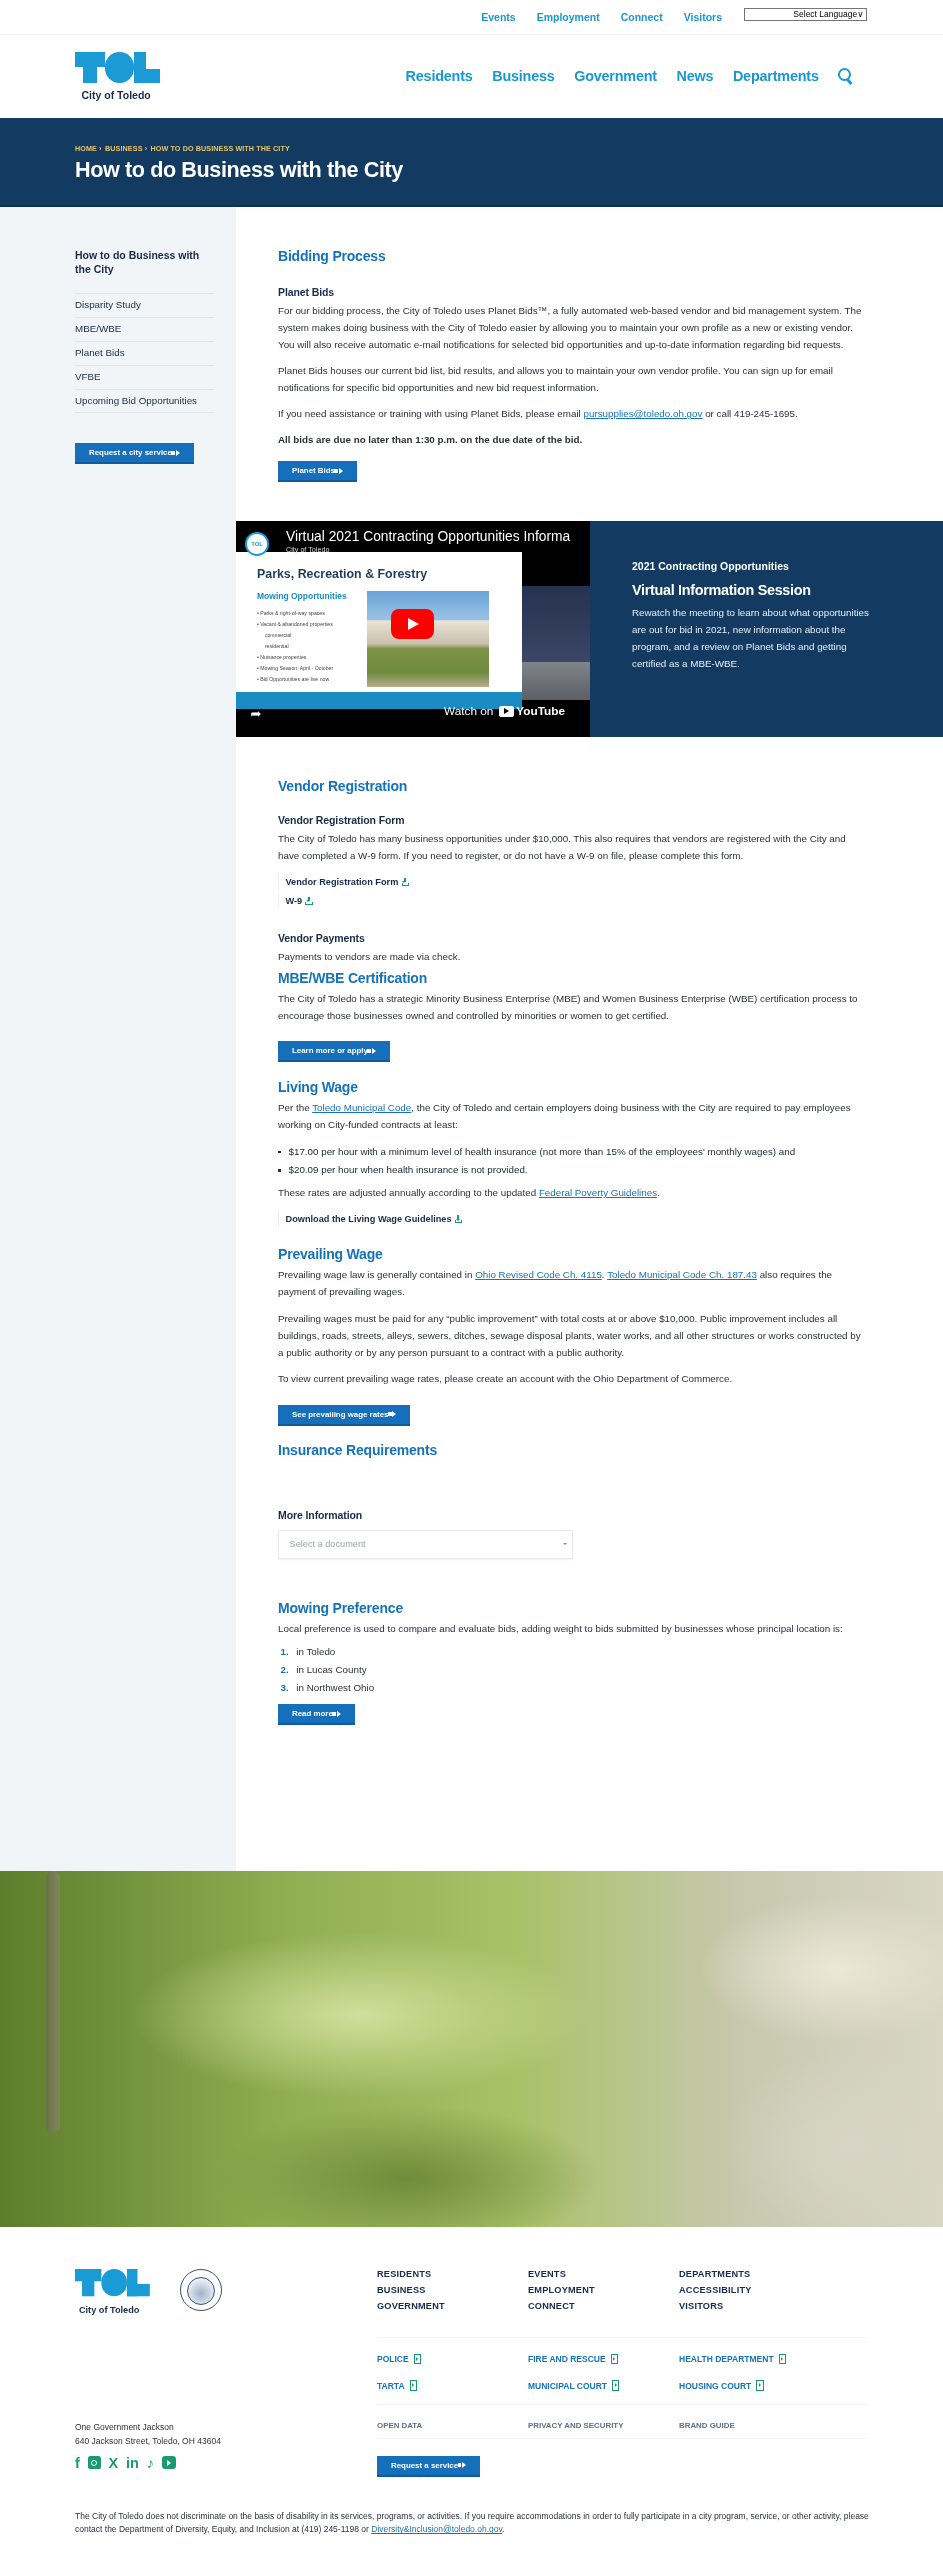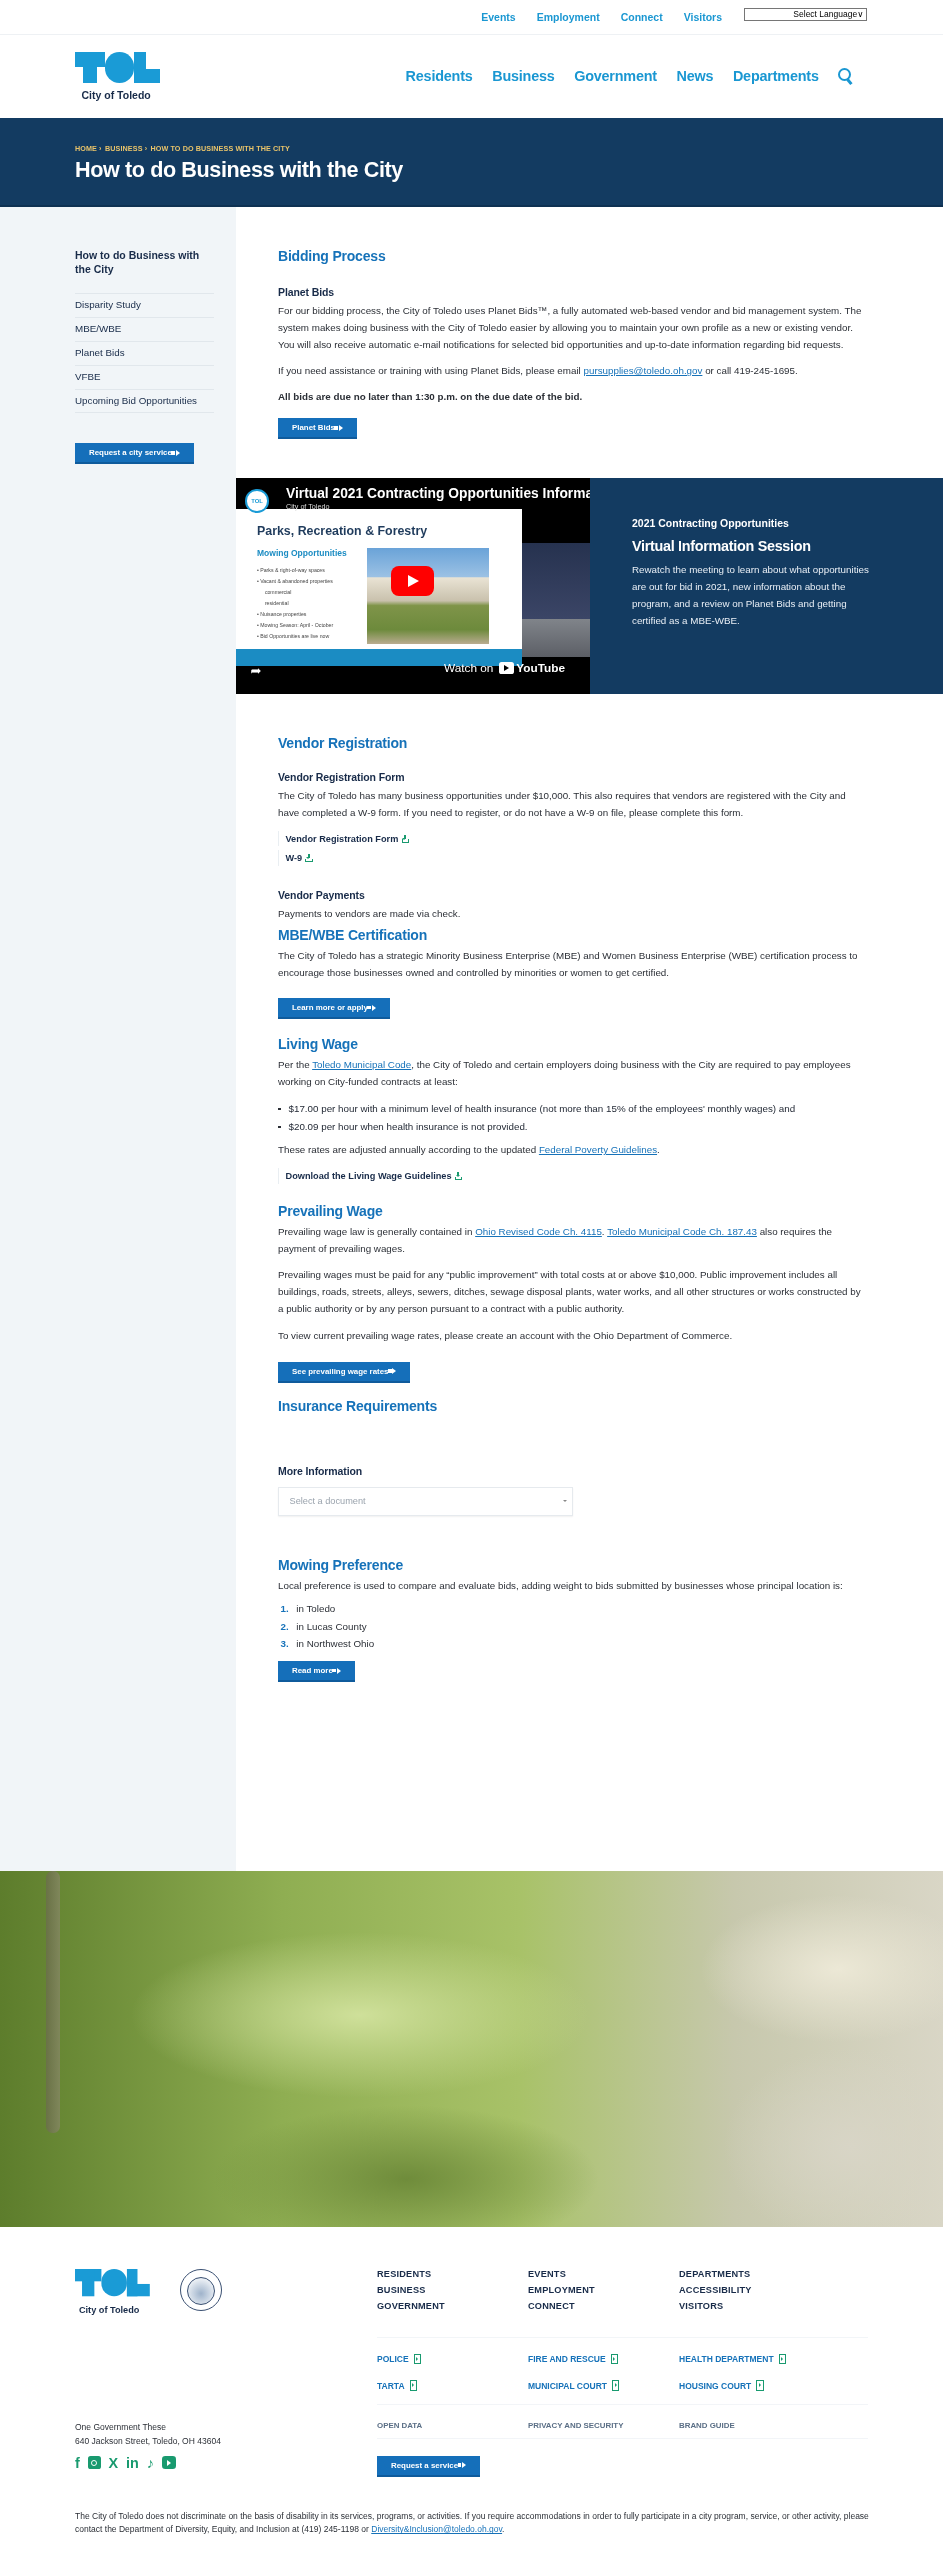--- a/index.html
+++ b/index.html
@@ -60,21 +60,21 @@
 
   
   .video-band { display: flex; height: 216px; margin-left: -42px; margin-top: 0; }
   .video { width: 354px; height: 216px; background: #000; position: relative; overflow: hidden; }
   .video-slide { position: absolute; left: 0; top: 31px; width: 286px; height: 157px; background: #fff; }
   .slide-title { position: absolute; left: 21px; top: 14.4px; font-size: 12.4px; font-weight: bold; color: #1f3b5c; }
   .slide-sub { position: absolute; left: 21px; top: 39px; font-size: 8.5px; font-weight: bold; color: #1b8cc3; }
   .slide-list { position: absolute; left: 21px; top: 56px; font-size: 5.2px; color: #444; line-height: 11px; }
   .slide-photo { position: absolute; left: 131px; top: 39px; width: 122px; height: 96px; background: linear-gradient(#6aa3d8 0%, #9bc1e4 30%, #e9e3d4 31%, #c9c1ad 55%, #7f9449 60%, #6d8a3c 85%, #b9ac90 100%); }
   .slide-bar { position: absolute; left: 0; bottom: 0; width: 286px; height: 17px; background: #1b8cc3; }
-  .yt-title { position: absolute; left: 50px; top: 7.9px; font-size: 13.8px; font-weight: bold; color: #fff; white-space: nowrap; }
+  .yt-title { position: absolute; left: 50px; top: 7.9px; font-size: 13.8px; font-weight: normal; color: #fff; white-space: nowrap; }
   .yt-channel { position: absolute; left: 50px; top: 23.6px; font-size: 7.2px; color: #ddd; }
   .yt-avatar { position: absolute; left: 9.2px; top: 11px; width: 23.6px; height: 23.6px; border-radius: 50%; background: #fff; border: 2px solid #1a9bd6; display: flex; align-items: center; justify-content: center; font-size: 5.9px; font-weight: bold; color: #1a9bd6; }
   .yt-play { position: absolute; left: 155px; top: 88px; width: 43px; height: 30px; background: #f00; border-radius: 7.9px; }
   .yt-play::after { content: ""; position: absolute; left: 17px; top: 8.5px; border-top: 6.5px solid transparent; border-bottom: 6.5px solid transparent; border-left: 11px solid #fff; }
   .cam1 { position: absolute; left: 286px; top: 65px; width: 68px; height: 76px; background: linear-gradient(#26324f, #3b4566); }
   .cam2 { position: absolute; left: 286px; top: 141px; width: 68px; height: 38px; background: linear-gradient(#80848a, #5c5f66); }
   .yt-watch { position: absolute; left: 208px; top: 183px; color: #fff; font-size: 11.8px; display: flex; align-items: center; }
   .yt-logo-box { display: inline-block; width: 15.7px; height: 11.8px; background: #fff; border-radius: 2.6px; margin: 0 2px 0 5.2px; position: relative; }
   .yt-logo-box::after { content: ""; position: absolute; left: 5.9px; top: 2.6px; border-top: 3.3px solid transparent; border-bottom: 3.3px solid transparent; border-left: 5.2px solid #000; }
   .yt-share { position: absolute; left: 14.4px; top: 185px; color: #fff; font-size: 13px; }
@@ -197,20 +197,21 @@
       <span>Request a city service</span>
       <span class="arrow"></span>
     </a>
   </aside>
 
   <main class="content">
     <section class="block" style="padding-top:41px;">
       <h2 class="sec">Bidding Process</h2>
       <h3 class="sub" style="margin-top:22px;">Planet Bids</h3>
       <p class="body" style="margin-top:3.9px;">For our bidding process, the City of Toledo uses Planet Bids™, a fully automated web-based vendor and bid management system. The system makes doing business with the City of Toledo easier by allowing you to maintain your own profile as a new or existing vendor. You will also receive automatic e-mail notifications for selected bid opportunities and up-to-date information regarding bid requests.</p>
+      <p class="body" style="margin-top:9.2px;">Planet Bids houses our current bid list, bid results, and allows you to maintain your own vendor profile. You can sign up for email notifications for specific bid opportunities and new bid request information.</p>
       <p class="body" style="margin-top:9.2px;">
         <span>If you need assistance or training with using Planet Bids, please email </span><a href="#" class="link">pursupplies@toledo.oh.gov</a><span> or call 419-245-1695.</span>
       </p>
       <p class="body" style="margin-top:9.2px;font-weight:bold;">All bids are due no later than 1:30 p.m. on the due date of the bid.</p>
       <a href="#" class="btn" style="margin-top:13px;">
         <span>Planet Bids</span>
         <span class="arrow"></span>
       </a>
     </section>
 
@@ -416,21 +417,21 @@
             <span>HOUSING COURT</span>
             <span class="ext-icon"></span>
           </a>
       </div>
       <div class="f-divider" style="margin-top:0;"></div>
     </div>
   </div>
 
   <div class="f-bottom">
     <div>
-      <div class="address">One Government These</div>
+      <div class="address">One Government Jackson</div>
       <div class="address">640 Jackson Street, Toledo, OH 43604</div>
       <div class="social">
         <span>f</span>
         <span class="ig-s"></span>
         <span>X</span>
         <span>in</span>
         <span>♪</span>
         <span class="yt-s"></span>
       </div>
     </div>

